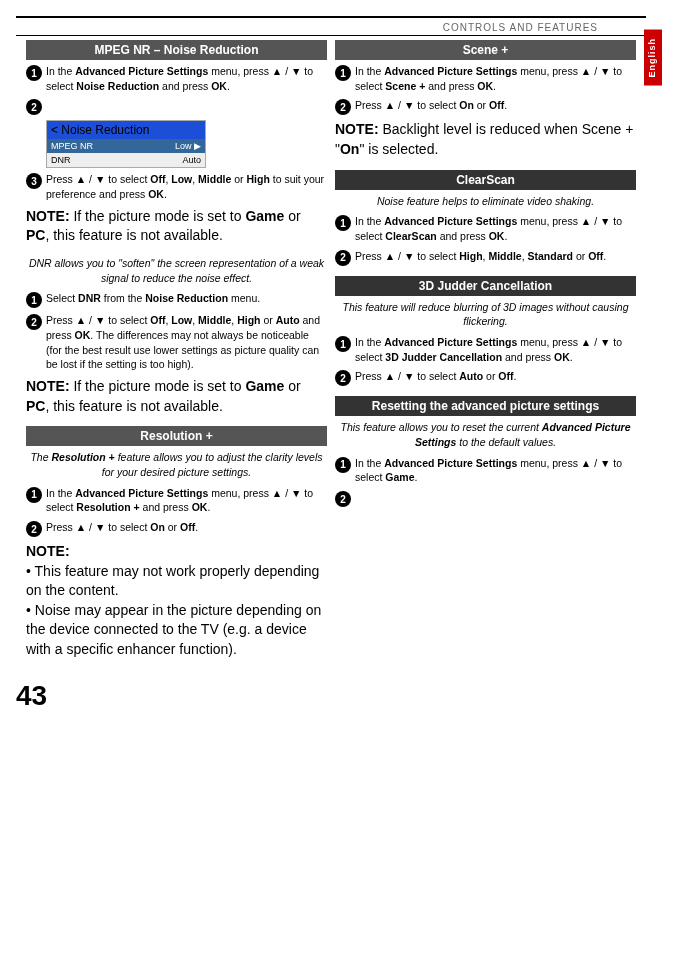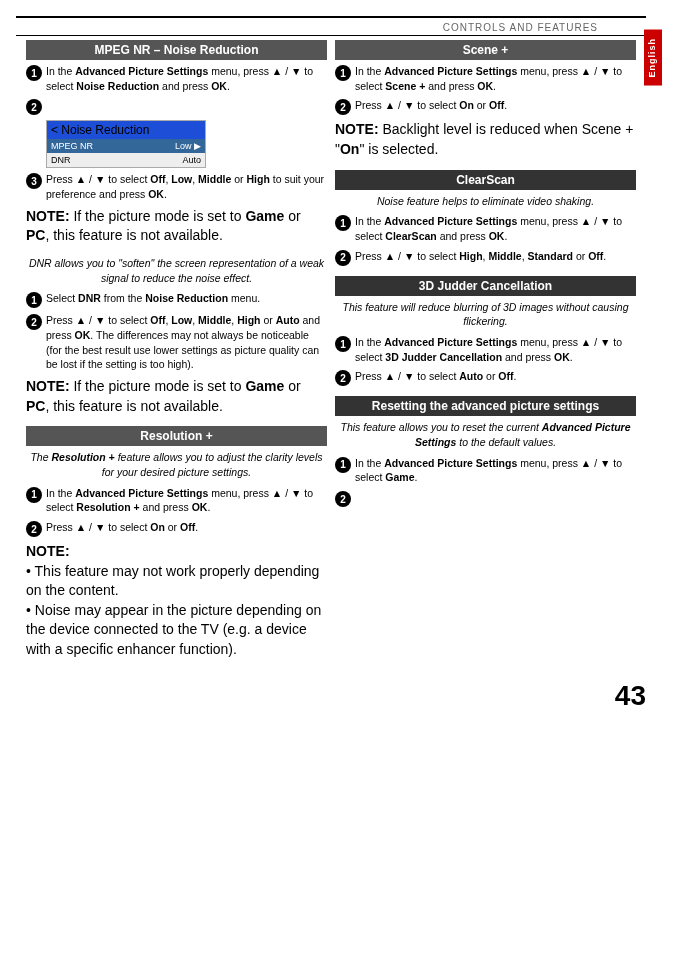--- a/index.html
+++ b/index.html
@@ -174,21 +174,21 @@
     .mini-ui-row-normal {
       background: #eee;
       display: flex;
       justify-content: space-between;
       padding: 2px 4px;
       color: #000;
     }
 
     
     .page-num {
-      text-align: right;
+      text-align: left;
       font-size: 28px;
       font-weight: bold;
       padding: 10px 0 5px 0;
     }
 
   </style>
 </head>
 <body>
 
 <div class="page-container">

